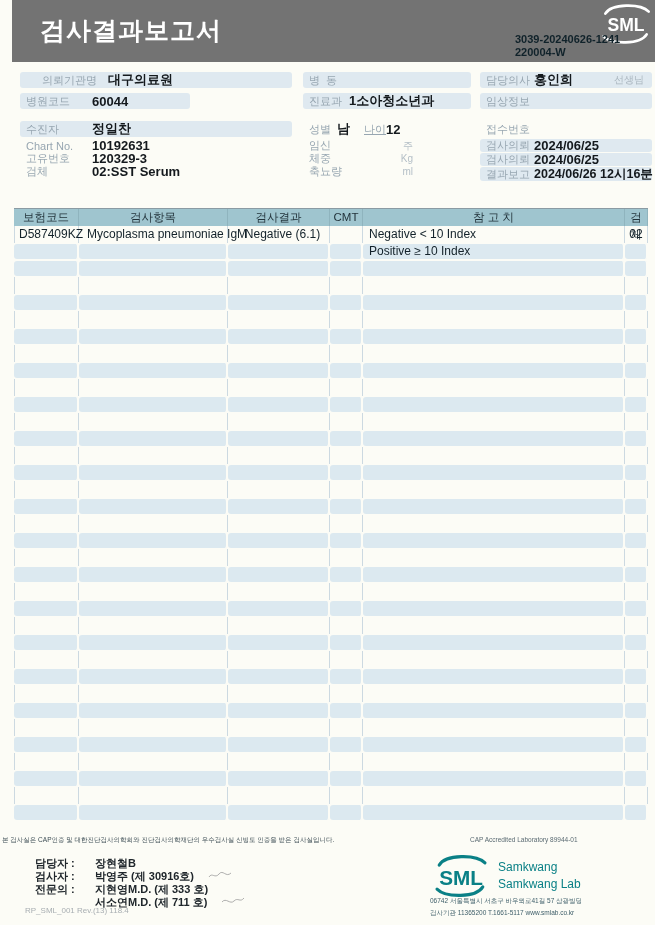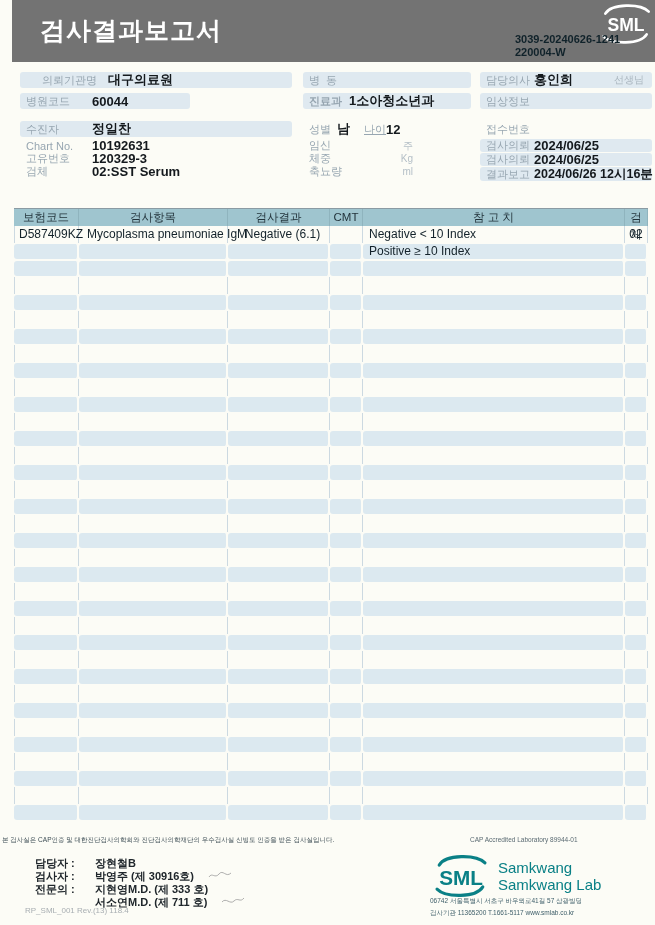--- a/index.html
+++ b/index.html
@@ -35,21 +35,21 @@
   
   .cap-note{position:absolute;left:2px;top:836px;font-size:6.5px;color:#3a4a52;white-space:nowrap;}
   .cap-right{position:absolute;left:470px;top:836px;font-size:6.5px;color:#5a6a72;}
   .print-note{position:absolute;left:55px;top:845px;font-size:9.5px;font-weight:bold;color:#1b8a80;white-space:nowrap;}
   .sig{position:absolute;left:35px;top:857px;font-size:11px;font-weight:bold;color:#20272c;}
   .sig-line{display:flex;height:12px;line-height:12px;margin-bottom:1px;align-items:center;}
   .sig-role{width:60px;flex:none;}
   .sig-name{white-space:nowrap;}
   .squiggle{margin-left:14px;}
   .flogo{position:absolute;left:428px;top:852px;display:flex;align-items:center;}
-  .flogo-text{color:#0a8086;font-size:15px;font-weight:500;line-height:17px;margin-left:4px;}
+  .flogo-text{color:#0a8086;font-size:12px;font-weight:500;line-height:17px;margin-left:4px;}
   .faddr{position:absolute;left:430px;top:897px;font-size:6.5px;color:#40606b;white-space:nowrap;}
   .fcontact{position:absolute;left:430px;top:909px;font-size:6.5px;color:#40606b;white-space:nowrap;}
   .doc-code{position:absolute;left:25px;top:906px;font-size:8px;color:#a8aeb2;}
 </style>
 </head>
 <body>
 
 <div class="page">
 
   <div class="hdr">
@@ -91,21 +91,21 @@
     <div class="f" style="left:20px;top:165px;width:272px;height:13px;">
       <span class="lbl" style="width:72px;">검체</span>
       <span class="val">02:SST Serum</span>
     </div>
 
     <div class="f bgbox" style="left:303px;top:72px;width:168px;">
       <span class="lbl" style="width:46px;">병  동</span>
       <span class="val"></span>
     </div>
     <div class="f bgbox" style="left:303px;top:93px;width:168px;">
-      <span class="lbl" style="width:46px;font-weight:bold;">진료과</span>
+      <span class="lbl" style="width:46px;">진료과</span>
       <span class="val">1소아청소년과</span>
     </div>
     <div class="f" style="left:303px;top:121px;width:168px;">
       <span class="lbl" style="width:34px;">성별</span>
       <span class="val">남</span>
       <span class="lbl" style="width:36px;padding-left:14px;text-decoration:underline;">나이</span>
       <span class="val">12</span>
     </div>
     <div class="f" style="left:303px;top:139px;width:120px;height:13px;">
       <span class="lbl" style="width:46px;">임신</span>

